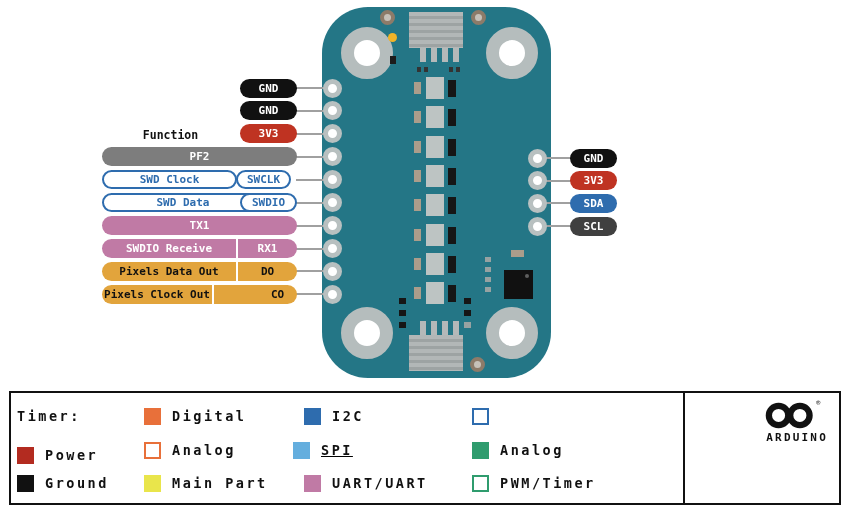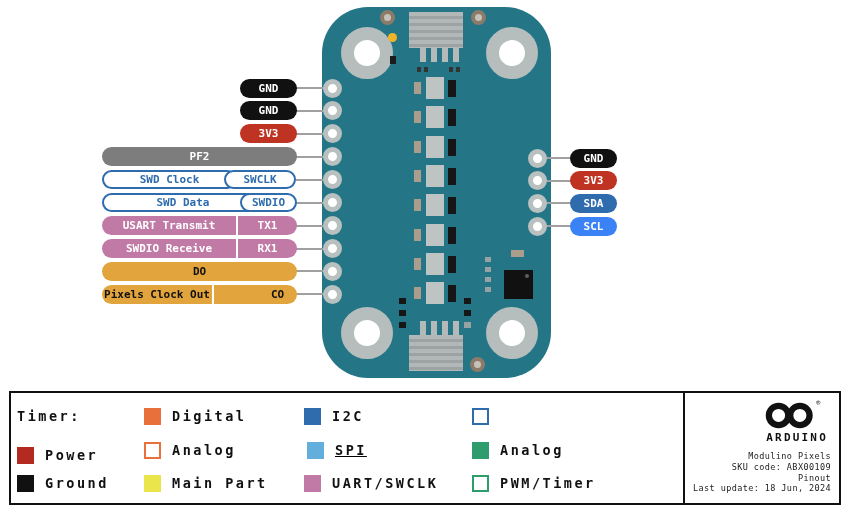--- a/index.html
+++ b/index.html
@@ -145,62 +145,63 @@
       <div class="hole" style="left: 322.5px; top: 124.4px;"></div>
       <div class="pill" style="left: 240px; top: 124.4px; width: 57px; background: rgb(191, 51, 34); color: rgb(255, 255, 255); align-items: center; justify-content: center;">3V3</div>
       <div class="lead" style="left: 296px; top: 155.8px; width: 38px; background: rgb(160, 160, 160);"></div>
       <div class="hole" style="left: 322.5px; top: 147.3px;"></div>
       <div class="pill" style="left: 102px; top: 147.3px; width: 195px; background: rgb(125, 125, 125); color: rgb(255, 255, 255);">
         <div class="cell" style="flex: 1 1 0%;">PF2</div>
       </div>
       <div class="lead" style="left: 296px; top: 178.7px; width: 38px; background: rgb(160, 160, 160);"></div>
       <div class="hole" style="left: 322.5px; top: 170.2px;"></div>
       <div class="obox" style="left: 102px; top: 170.2px; width: 135px; border: 2px solid rgb(46, 108, 174); color: rgb(46, 108, 174);">SWD Clock</div>
-      <div class="obox" style="left: 224px; top: 170.2px; width: 72px; border: 2px solid rgb(46, 108, 174); color: rgb(46, 108, 174);">SWCLK</div>
+      <div class="obox" style="left: 236px; top: 170.2px; width: 55px; border: 2px solid rgb(46, 108, 174); color: rgb(46, 108, 174);">SWCLK</div>
       <div class="lead" style="left: 296px; top: 201.7px; width: 38px; background: rgb(160, 160, 160);"></div>
       <div class="hole" style="left: 322.5px; top: 193.2px;"></div>
       <div class="obox" style="left: 102px; top: 193.2px; width: 162px; border: 2px solid rgb(46, 108, 174); color: rgb(46, 108, 174);">SWD Data</div>
       <div class="obox" style="left: 240px; top: 193.2px; width: 57px; border: 2px solid rgb(46, 108, 174); color: rgb(46, 108, 174);">SWDIO</div>
       <div class="lead" style="left: 296px; top: 224.6px; width: 38px; background: rgb(160, 160, 160);"></div>
       <div class="hole" style="left: 322.5px; top: 216.1px;"></div>
       <div class="pill" style="left: 102px; top: 216.1px; width: 195px; background: rgb(192, 122, 165); color: rgb(255, 255, 255);">
-        <div class="cell" style="width: 136px; border-right: 2.5px solid rgb(255, 255, 255); box-sizing: border-box;">USART Transmit</div>
         <div class="cell" style="flex: 1 1 0%;">TX1</div>
       </div>
       <div class="lead" style="left: 296px; top: 247.5px; width: 38px; background: rgb(160, 160, 160);"></div>
       <div class="hole" style="left: 322.5px; top: 239px;"></div>
       <div class="pill" style="left: 102px; top: 239px; width: 195px; background: rgb(192, 122, 165); color: rgb(255, 255, 255);">
         <div class="cell" style="width: 136px; border-right: 2.5px solid rgb(255, 255, 255); box-sizing: border-box;">SWDIO Receive</div>
         <div class="cell" style="flex: 1 1 0%;">RX1</div>
       </div>
       <div class="lead" style="left: 296px; top: 270.4px; width: 38px; background: rgb(160, 160, 160);"></div>
       <div class="hole" style="left: 322.5px; top: 261.9px;"></div>
       <div class="pill" style="left: 102px; top: 261.9px; width: 195px; background: rgb(226, 164, 60); color: rgb(17, 17, 17);">
+        <div class="cell" style="width: 136px; border-right: 2.5px solid rgb(255, 255, 255); box-sizing: border-box;">Pixels Data Out</div>
         <div class="cell" style="flex: 1 1 0%;">DO</div>
       </div>
       <div class="lead" style="left: 296px; top: 293.4px; width: 38px; background: rgb(160, 160, 160);"></div>
       <div class="hole" style="left: 322.5px; top: 284.9px;"></div>
       <div class="pill" style="left: 102px; top: 284.9px; width: 195px; background: rgb(226, 164, 60); color: rgb(17, 17, 17);">
         <div class="cell" style="width: 112px; border-right: 2.5px solid rgb(255, 255, 255); box-sizing: border-box;">Pixels Clock Out</div>
         <div class="cell" style="flex: 1 1 0%; margin-left: 44px;">CO</div>
       </div>
       <div class="lead" style="left: 544px; top: 157px; width: 30px; background: rgb(160, 160, 160);"></div>
       <div class="hole" style="left: 527.5px; top: 148.5px;"></div>
       <div class="pill" style="left: 570px; top: 148.5px; width: 47px; background: rgb(17, 17, 17); color: rgb(255, 255, 255); align-items: center; justify-content: center;">GND</div>
       <div class="lead" style="left: 544px; top: 179.7px; width: 30px; background: rgb(160, 160, 160);"></div>
       <div class="hole" style="left: 527.5px; top: 171.2px;"></div>
       <div class="pill" style="left: 570px; top: 171.2px; width: 47px; background: rgb(191, 51, 34); color: rgb(255, 255, 255); align-items: center; justify-content: center;">3V3</div>
       <div class="lead" style="left: 544px; top: 202.4px; width: 30px; background: rgb(160, 160, 160);"></div>
       <div class="hole" style="left: 527.5px; top: 193.9px;"></div>
       <div class="pill" style="left: 570px; top: 193.9px; width: 47px; background: rgb(46, 108, 174); color: rgb(255, 255, 255); align-items: center; justify-content: center;">SDA</div>
       <div class="lead" style="left: 544px; top: 225.1px; width: 30px; background: rgb(160, 160, 160);"></div>
       <div class="hole" style="left: 527.5px; top: 216.6px;"></div>
-      <div class="pill" style="left: 570px; top: 216.6px; width: 47px; background: #3b82f6; color: rgb(255, 255, 255); align-items: center; justify-content: center;">SCL</div>
+      <div class="pill" style="left: 570px; top: 216.6px; width: 47px; background: #404040; color: rgb(255, 255, 255); align-items: center; justify-content: center;">SCL</div>
     </div>
 
+  <div class="fn-header">Function</div>
 
   <div class="legend">
     <div class="lg-div"></div>
     <div class="lg-title" style="left:6px;top:15px;">Timer:</div>
     <div id="legend-items">
         <div class="lg-item" style="left: 6px; top: 52px; text-align: center;">
           <div class="lg-sw" style="background: rgb(179, 43, 32);"></div>
           <div class="lg-lb">Power</div>
         </div>
         <div class="lg-item" style="left: 6px; top: 80px;">
@@ -216,27 +217,27 @@
           <div class="lg-lb">Analog</div>
         </div>
         <div class="lg-item" style="left: 133px; top: 80px;">
           <div class="lg-sw" style="background: rgb(233, 229, 75);"></div>
           <div class="lg-lb">Main Part</div>
         </div>
         <div class="lg-item" style="left: 293px; top: 13px;">
           <div class="lg-sw" style="background: rgb(46, 108, 174);"></div>
           <div class="lg-lb">I2C</div>
         </div>
-        <div class="lg-item" style="left: 296px; top: 47px; text-decoration: underline;">
+        <div class="lg-item" style="left: 282px; top: 47px; text-decoration: underline;">
           <div class="lg-sw" style="background: rgb(100, 174, 222);"></div>
           <div class="lg-lb">SPI</div>
         </div>
         <div class="lg-item" style="left: 293px; top: 80px;">
           <div class="lg-sw" style="background: rgb(192, 122, 165);"></div>
-          <div class="lg-lb">UART/SWCLK</div>
+          <div class="lg-lb">UART/UART</div>
         </div>
         <div class="lg-item" style="left: 461px; top: 13px;">
           <div class="lg-sw" style="background: rgb(255, 255, 255); border: 2.5px solid rgb(46, 108, 174);"></div>
         </div>
         <div class="lg-item" style="left: 461px; top: 47px;">
           <div class="lg-sw" style="background: rgb(47, 156, 110);"></div>
           <div class="lg-lb">Analog</div>
         </div>
         <div class="lg-item" style="left: 461px; top: 80px;">
           <div class="lg-sw" style="background: rgb(255, 255, 255); border: 2.5px solid rgb(47, 156, 110);"></div>
@@ -247,21 +248,15 @@
     <div class="brand">
       <svg class="brand-logo" width="64" height="31" viewBox="0 0 132 64">
         <circle cx="30" cy="34" r="20" fill="none" stroke="#111" stroke-width="13"></circle>
         <circle cx="74" cy="34" r="20" fill="none" stroke="#111" stroke-width="13"></circle>
         <line x1="22" y1="34" x2="38" y2="34" stroke="#fff" stroke-width="6"></line>
         <line x1="66" y1="34" x2="82" y2="34" stroke="#fff" stroke-width="6"></line>
         <line x1="74" y1="26" x2="74" y2="42" stroke="#fff" stroke-width="6"></line>
         <text x="108" y="12" font-size="14" fill="#111">®</text>
       </svg>
       <div class="brand-name">ARDUINO</div>
-      <div class="brand-info">
-        <div>Modulino Pixels</div>
-        <div>SKU code: ABX00109</div>
-        <div>Pinout</div>
-        <div>Last update: 18 Jun, 2024</div>
-      </div>
     </div>
   </div>
 </div>
 
 </body></html>

